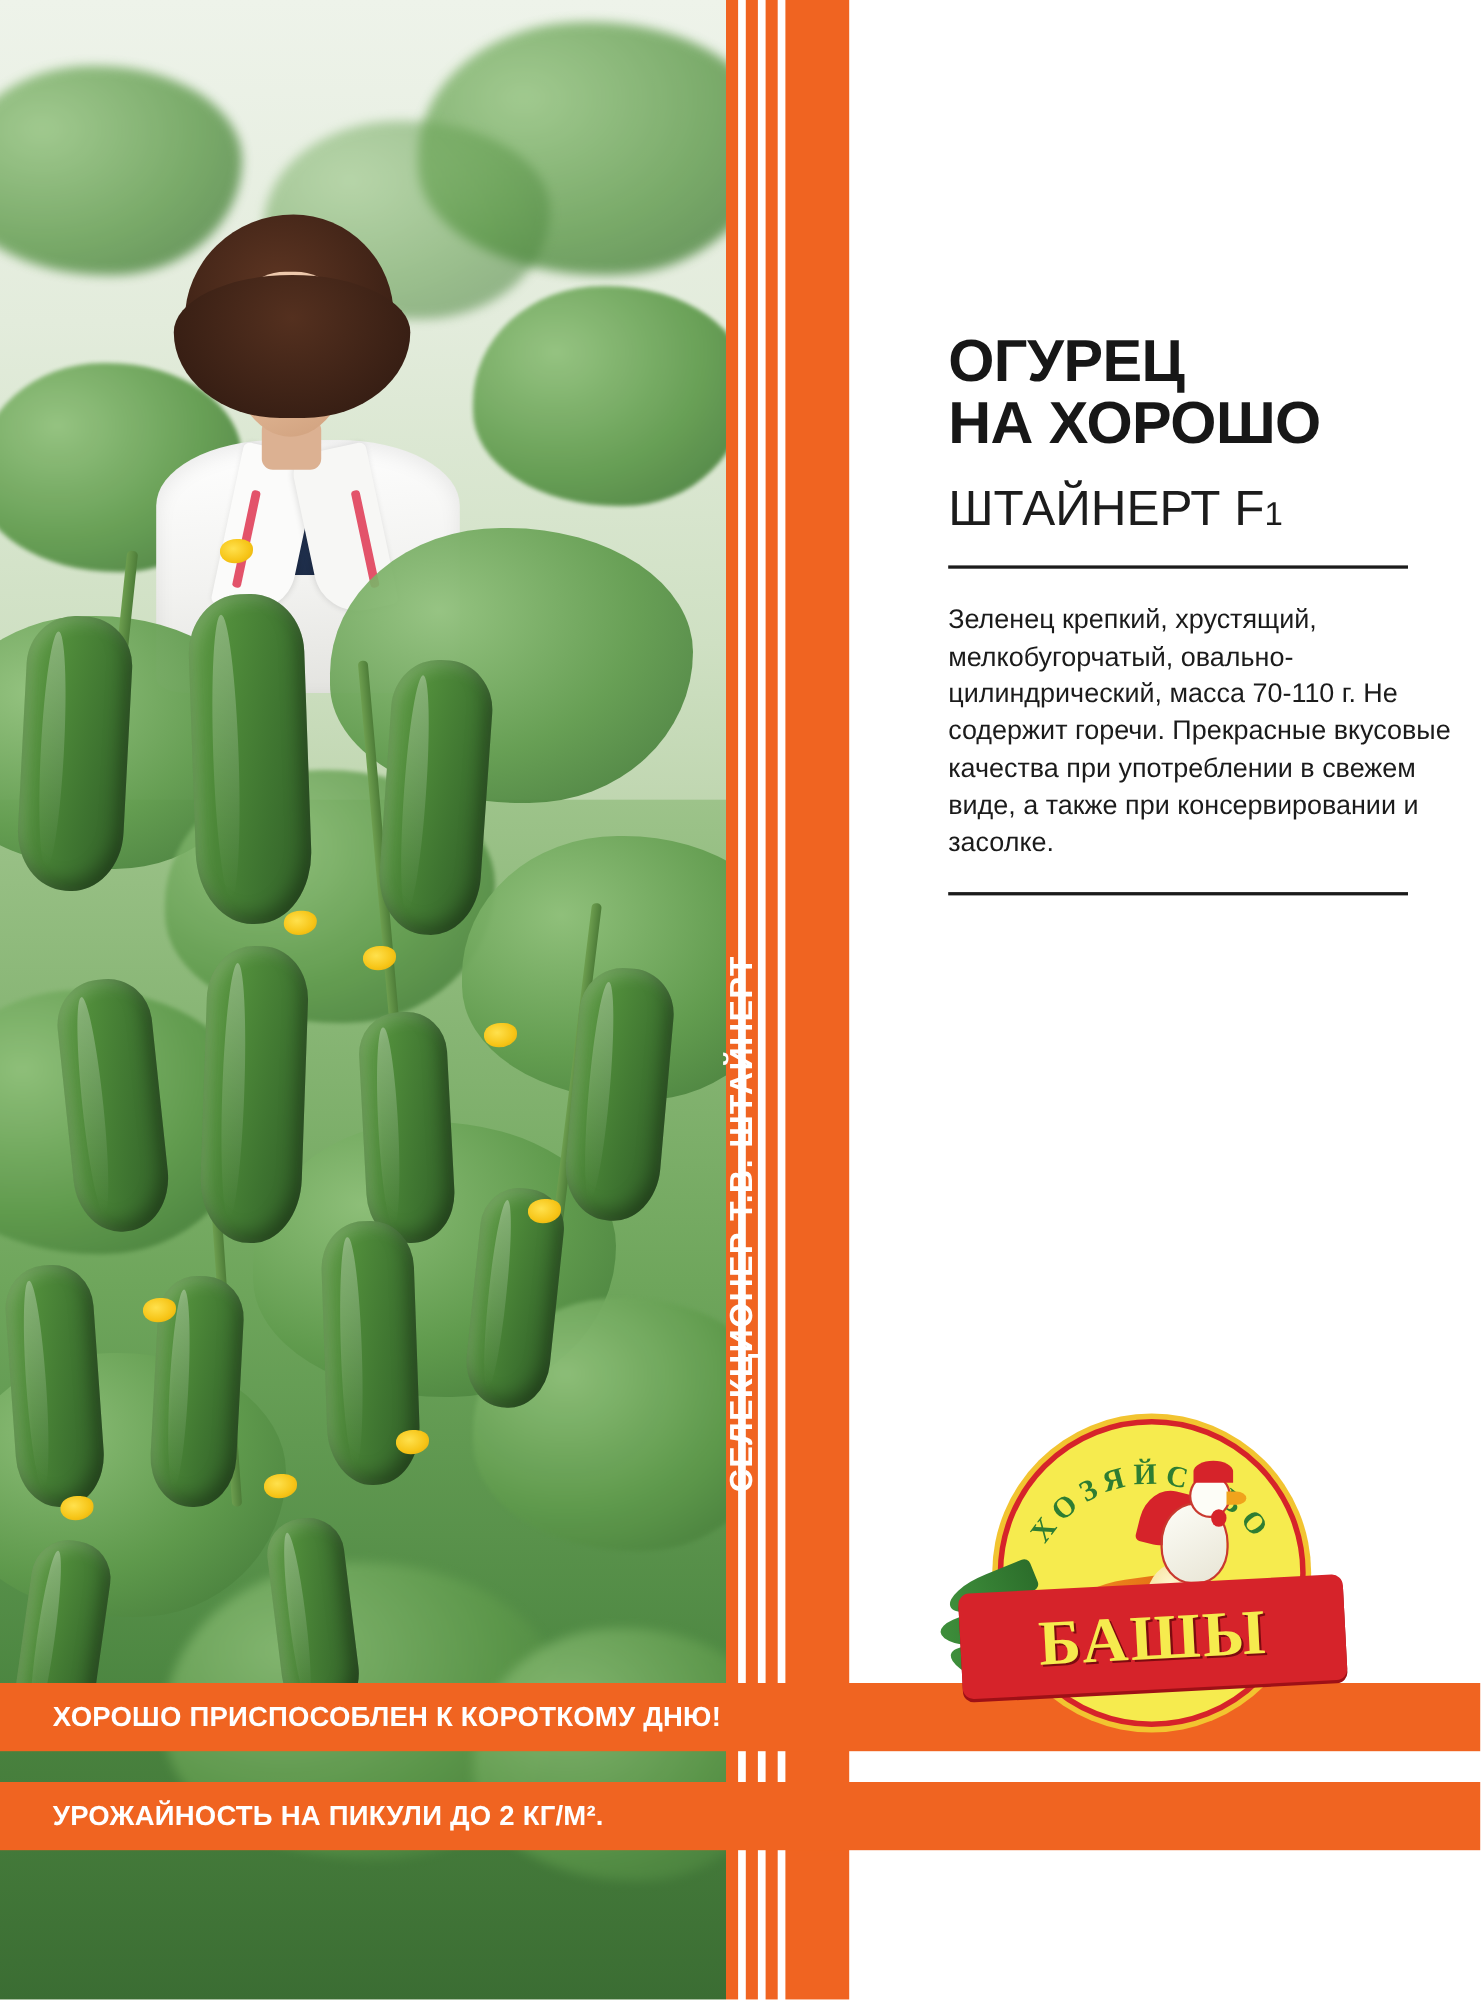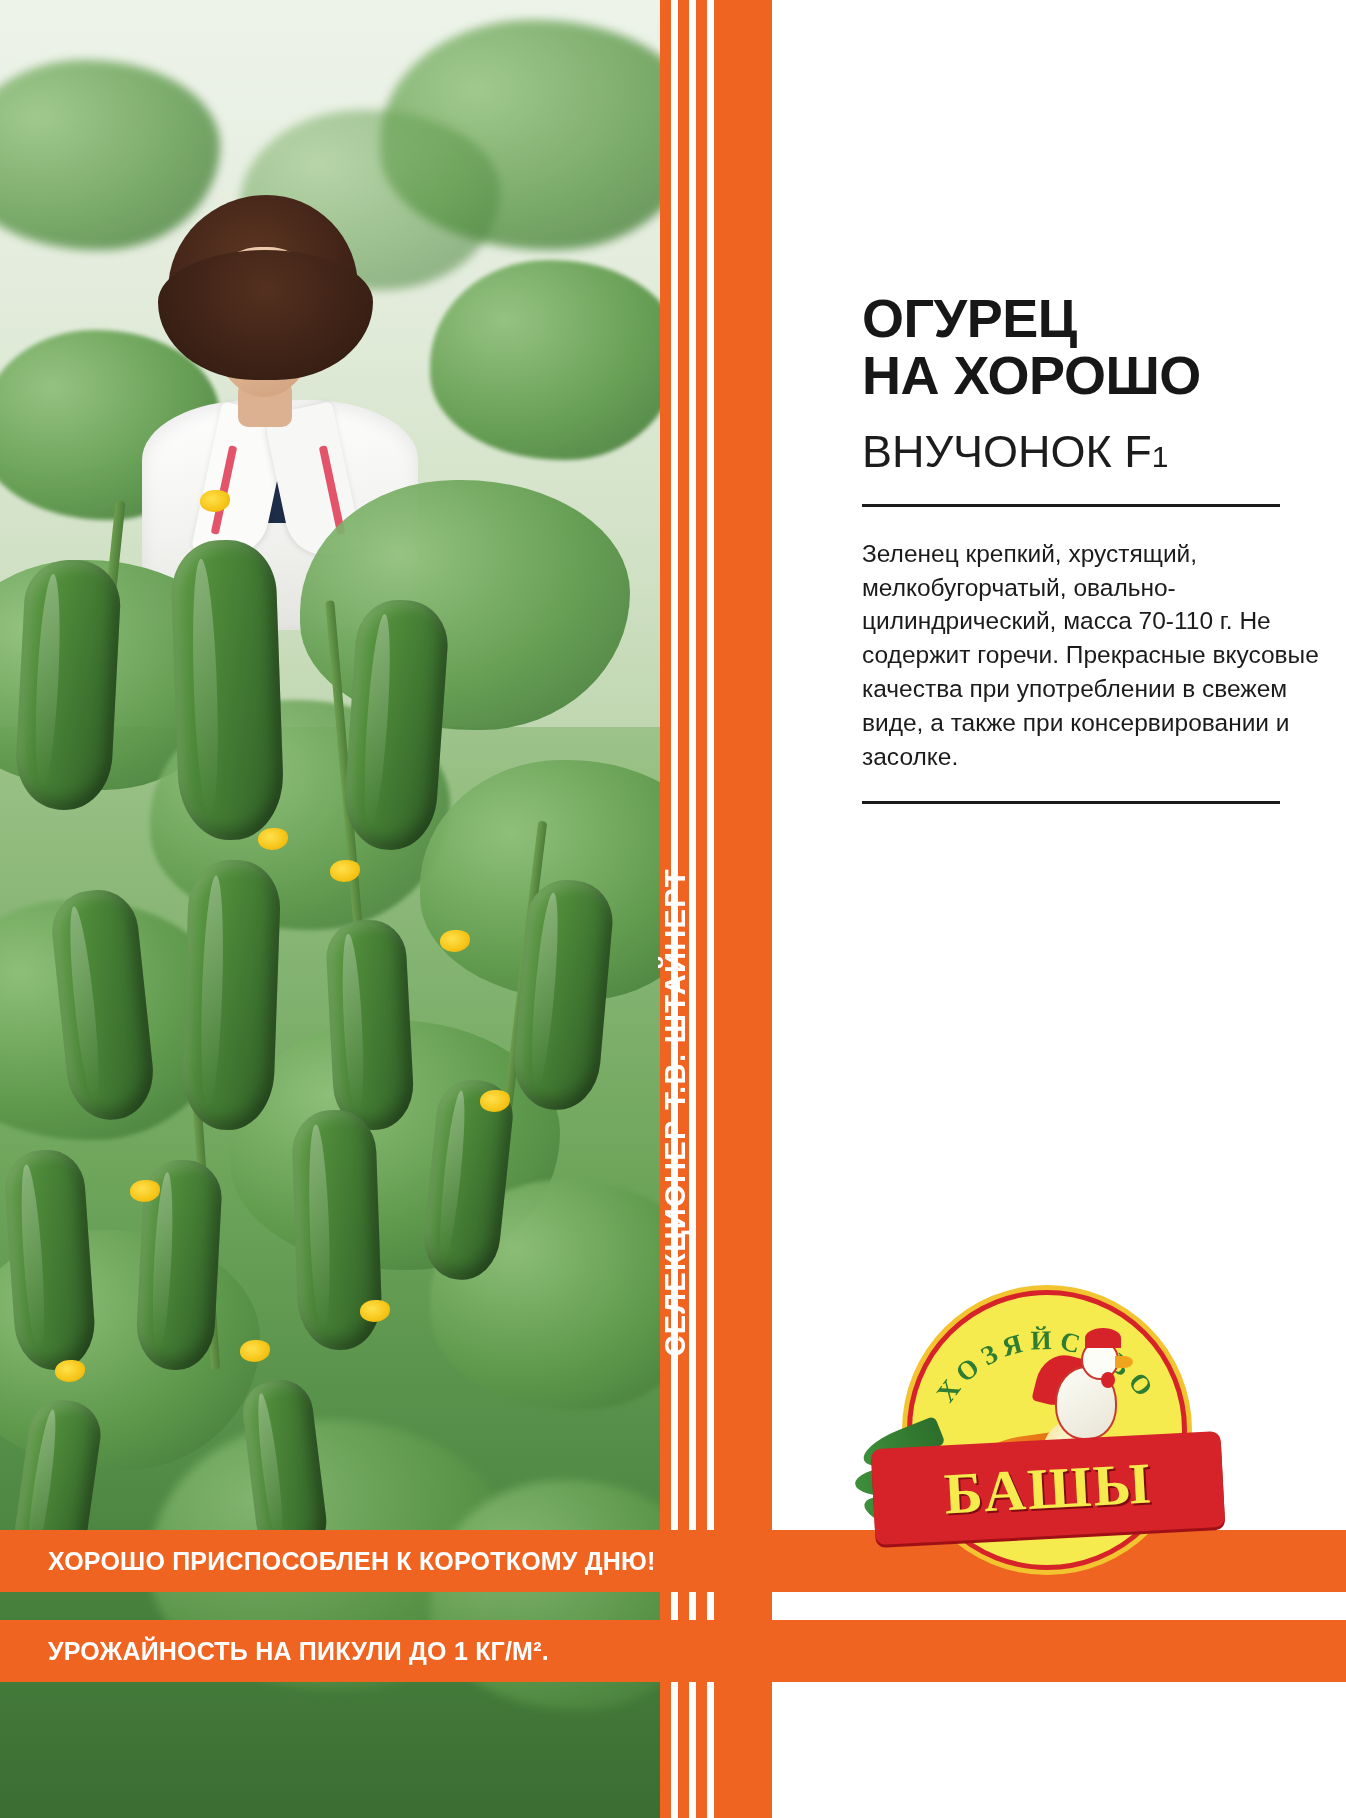--- a/index.html
+++ b/index.html
@@ -152,20 +152,21 @@
   }
 
   
   .content {
     position:absolute; left:862px; top:0; width:484px; height:1818px;
     padding-top: 290px;
   }
   .title {
     font-size:54px; line-height:1.06; font-weight:700; color:#171717;
     letter-spacing:-0.5px;
+    margin-top:10px;
   }
   .subtitle {
     margin-top:24px;
     font-size:45px; line-height:1.05; font-weight:400; color:#1c1c1c;
   }
   .subtitle sub { font-size:30px; vertical-align: baseline; }
   .latin {
     margin-top:22px;
     font-size:26px; letter-spacing:1.2px; color:#f06421; font-weight:500;
   }
@@ -335,42 +336,42 @@
     <div class="flower" style="left:130px; top:1180px;"></div>
     <div class="flower" style="left:240px; top:1340px;"></div>
     <div class="flower" style="left:360px; top:1300px;"></div>
     <div class="flower" style="left:55px;  top:1360px;"></div>
     <div class="flower" style="left:200px; top:490px;"></div>
 
     <div class="banner one">
       <span>ХОРОШО ПРИСПОСОБЛЕН К КОРОТКОМУ ДНЮ!</span>
     </div>
     <div class="banner two">
-      <span>УРОЖАЙНОСТЬ НА ПИКУЛИ ДО 1 КГ/М².</span>
+      <span>УРОЖАЙНОСТЬ НА ПИКУЛИ ДО 2 КГ/М².</span>
     </div>
   </div>
 
   <div class="stripes">
     <div class="s" style="left:0px;  width:11px;"></div>
     <div class="s" style="left:18px; width:11px;"></div>
     <div class="s" style="left:36px; width:11px;"></div>
     <div class="s" style="left:54px; width:58px;"></div>
   </div>
   <div class="vert-text">
     <span>СЕЛЕКЦИОНЕР Т.В. ШТАЙНЕРТ</span>
   </div>
 
   <div class="content">
     <div class="title">
       <div>ОГУРЕЦ</div>
       <div>НА ХОРОШО</div>
     </div>
 
     <div class="subtitle">
-      <span>ВНУЧОНОК F</span><sub>1</sub>
+      <span>ШТАЙНЕРТ F</span><sub>1</sub>
     </div>
 
 
     <div class="rule"></div>
     <div class="para">Зеленец крепкий, хрустящий, мелкобугорчатый, овально-цилиндрический, масса 70-110 г. Не содержит горечи. Прекрасные вкусовые качества при употреблении в свежем виде, а также при консервировании и засолке.</div>
     <div class="rule"></div>
   </div>
 
   <div class="logo-bar"></div>
   <div class="logo-bar2"></div>

